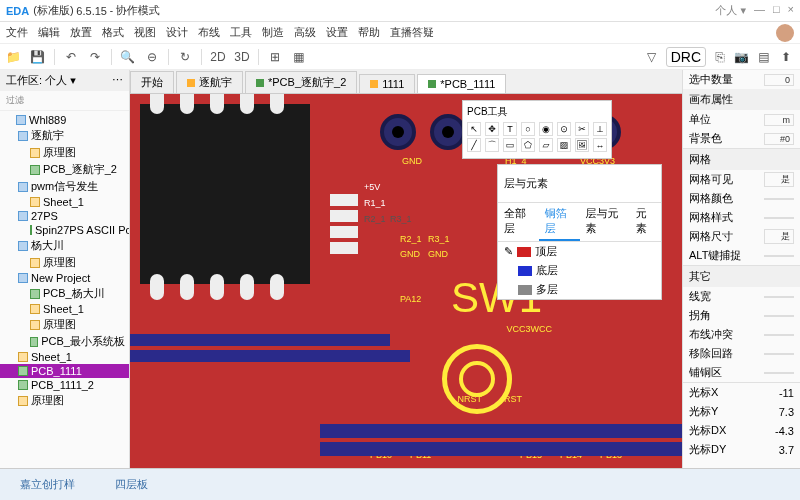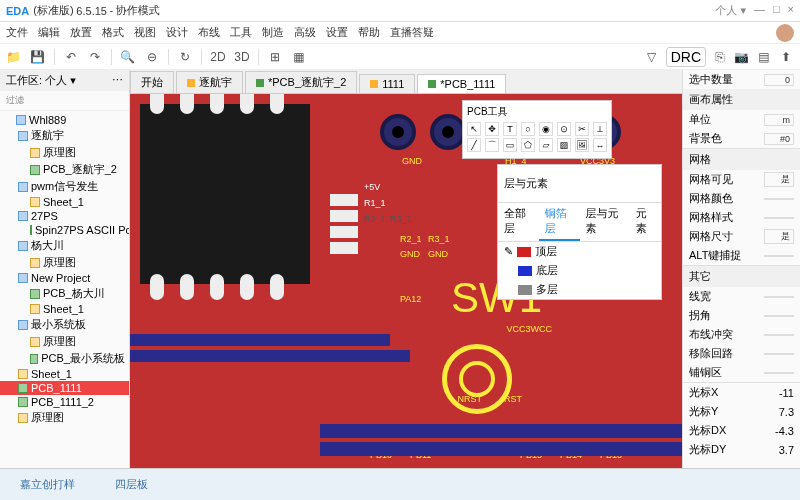--- a/index.html
+++ b/index.html
@@ -19,21 +19,21 @@
 .lp-head { padding: 3px 6px; font-size: 10px; background: #f0f0f0; display: flex; justify-content: space-between; }
 .lp-tabs { display: flex; font-size: 10px; border-bottom: 1px solid #ddd; }
 .lp-tabs span { padding: 3px 6px; }
 .lp-tabs .act { color: #1e88e5; border-bottom: 2px solid #1e88e5; }
 .lp-filter { padding: 3px 6px; border-bottom: 1px solid #eee; color: #888; font-size: 9px; }
 .tree { flex: 1; overflow: auto; font-size: 10px; padding: 2px 0; }
 .tree .node { padding: 1px 4px 1px 14px; white-space: nowrap; cursor: pointer; display: flex; align-items: center; gap: 3px; }
 .tree .node.d1 { padding-left: 16px; }
 .tree .node.d2 { padding-left: 18px; }
 .tree .node.d3 { padding-left: 30px; }
-.tree .node.sel { background: #ef4444; color: #fff; }
+.tree .node.sel { background: #a21caf; color: #fff; }
 .tree .fico { width: 10px; height: 10px; display: inline-block; }
 .fico.folder { background: #b8d4f0; border: 1px solid #5a9bd5; }
 .fico.sch { background: #ffe0a0; border: 1px solid #d4a030; }
 .fico.pcb { background: #a0d0a0; border: 1px solid #4a9a4a; }
 .center { flex: 1; display: flex; flex-direction: column; min-width: 0; }
 .tabs { height: 24px; display: flex; align-items: end; background: #f0f0f0; border-bottom: 1px solid #ccc; }
 .tabs .tab { padding: 3px 10px; font-size: 10px; border: 1px solid #ccc; border-bottom: none; background: #eee; margin-right: 2px; display: flex; align-items: center; gap: 4px; }
 .tabs .tab.act { background: #fff; }
 .tabs .tico { width: 8px; height: 8px; }
 .tico.sch { background: #ffb030; }
@@ -179,24 +179,20 @@
           <span>New Project</span>
         </div>
         <div class="node d3">
           <span class="fico pcb"></span>
           <span>PCB_杨大川</span>
         </div>
         <div class="node d3">
           <span class="fico sch"></span>
           <span>Sheet_1</span>
         </div>
-        <div class="node d2">
-          <span class="fico folder"></span>
-          <span>最小系统板</span>
-        </div>
         <div class="node d3">
           <span class="fico sch"></span>
           <span>原理图</span>
         </div>
         <div class="node d3">
           <span class="fico pcb"></span>
           <span>PCB_最小系统板</span>
         </div>
         <div class="node d2">
           <span class="fico sch"></span>

